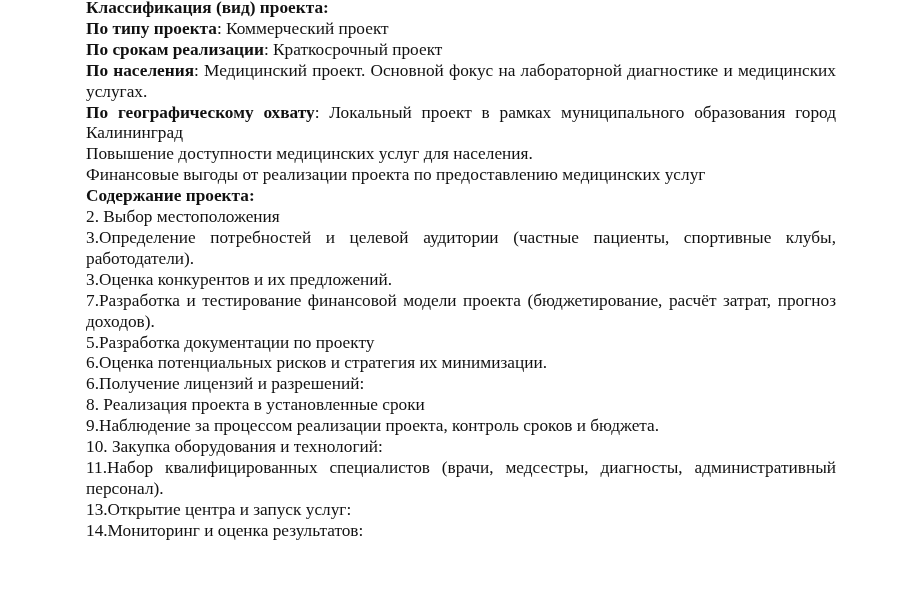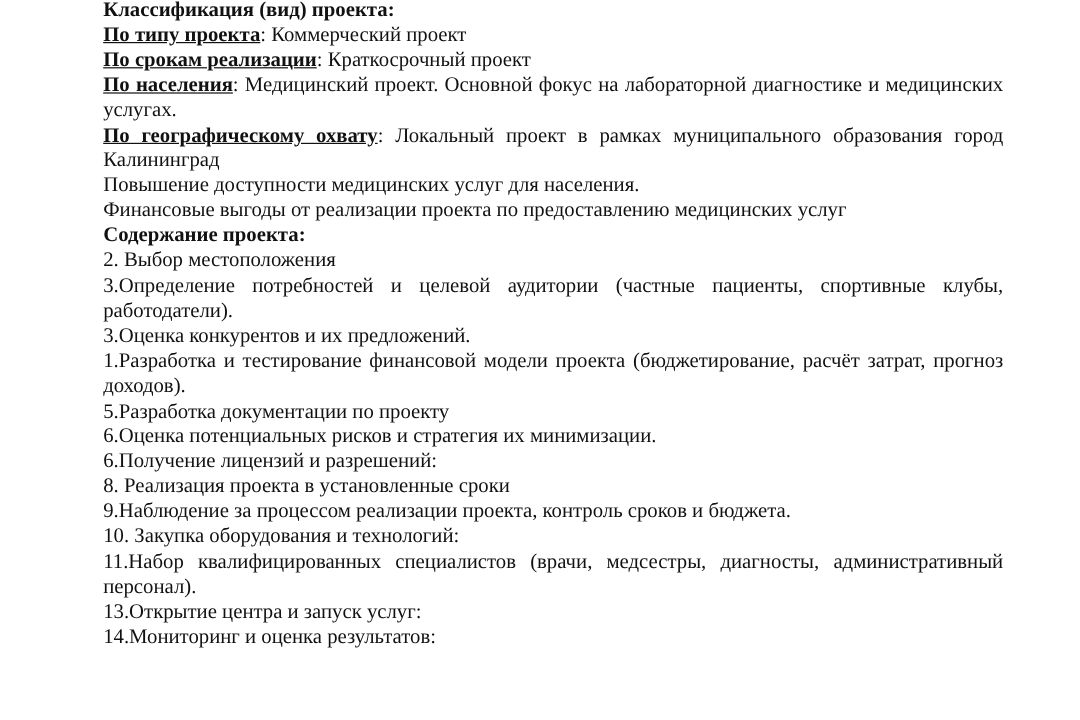--- a/index.html
+++ b/index.html
@@ -28,21 +28,20 @@
       padding: 0;
       text-align: justify;
       text-align-last: left;
       hyphens: none;
     }
     .heading {
       font-weight: bold;
     }
     .lbl {
       font-weight: bold;
-      text-decoration: underline;
     }
   </style>
 </head>
 <body>
 
 <div class="page">
 
   <p class="line heading">Классификация (вид) проекта:</p>
 
   <p class="line"><span class="lbl">По типу проекта</span><span>: </span><span>Коммерческий проект</span></p>
@@ -53,21 +52,21 @@
 
   <p class="line"><span class="lbl">По географическому охвату</span><span>: </span><span>Локальный проект в рамках муниципального образования город Калининград</span></p>
 
   <p class="line">Повышение доступности медицинских услуг для населения.</p>
   <p class="line">Финансовые выгоды от реализации проекта по предоставлению медицинских услуг</p>
 
   <p class="line heading">Содержание проекта:</p>
   <p class="line">2. Выбор местоположения</p>
   <p class="line">3.Определение потребностей и целевой аудитории (частные пациенты, спортивные клубы, работодатели).</p>
   <p class="line">3.Оценка конкурентов и их предложений.</p>
-  <p class="line">1.Разработка и тестирование финансовой модели проекта (бюджетирование, расчёт затрат, прогноз доходов).</p>
+  <p class="line">7.Разработка и тестирование финансовой модели проекта (бюджетирование, расчёт затрат, прогноз доходов).</p>
   <p class="line">5.Разработка документации по проекту</p>
   <p class="line">6.Оценка потенциальных рисков и стратегия их минимизации.</p>
   <p class="line">6.Получение лицензий и разрешений:</p>
   <p class="line">8. Реализация проекта в установленные сроки</p>
   <p class="line">9.Наблюдение за процессом реализации проекта, контроль сроков и бюджета.</p>
   <p class="line">10. Закупка оборудования и технологий:</p>
   <p class="line">11.Набор квалифицированных специалистов (врачи, медсестры, диагносты, административный персонал).</p>
   <p class="line">13.Открытие центра и запуск услуг:</p>
   <p class="line">14.Мониторинг и оценка результатов:</p>
 

